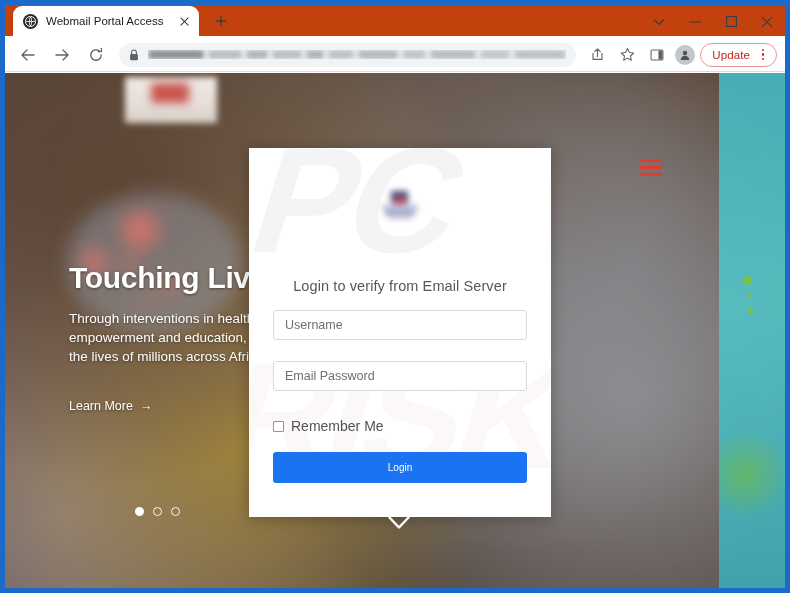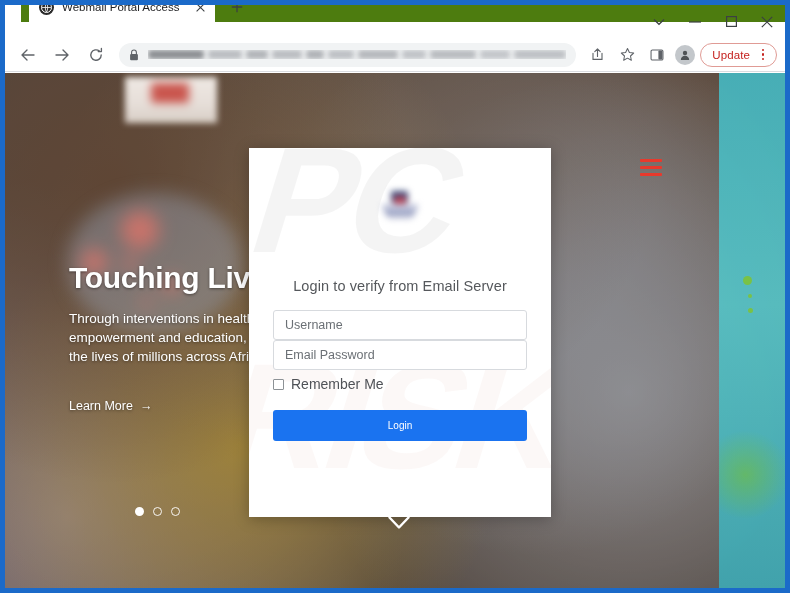--- a/index.html
+++ b/index.html
@@ -27,25 +27,24 @@
     width: 100%;
     height: 100%;
     background: #ffffff;
     overflow: hidden;
   }
 
   
   .tabstrip {
     position: absolute;
     top: 0; left: 0; right: 0;
-    height: 17px;
-    background: #4d7c0f;
+    height: 31px;
+    background: #c2410c;
     display: flex;
     align-items: flex-end;
-    margin-left: 16px;
   }
   .tab {
     margin-left: 8px;
     height: 30px;
     min-width: 186px;
     background: #ffffff;
     border-radius: 9px 9px 0 0;
     display: flex;
     align-items: center;
     padding: 0 6px 0 10px;
@@ -380,21 +379,21 @@
     width: 100%;
     height: 30px;
     box-sizing: border-box;
     border: 1px solid #d7dade;
     border-radius: 3px;
     background: #ffffff;
     color: #5f6368;
     font-size: 12.5px;
     font-family: "Liberation Sans", sans-serif;
     padding: 0 11px;
-    margin-bottom: 0;
+    margin-bottom: 21px;
     outline: none;
   }
   .field::placeholder { color: #6b7075; opacity: 1; }
   .remember-row {
     display: flex;
     align-items: center;
     gap: 7px;
     margin: 6px 0 18px 0;
   }
   .cbox {

